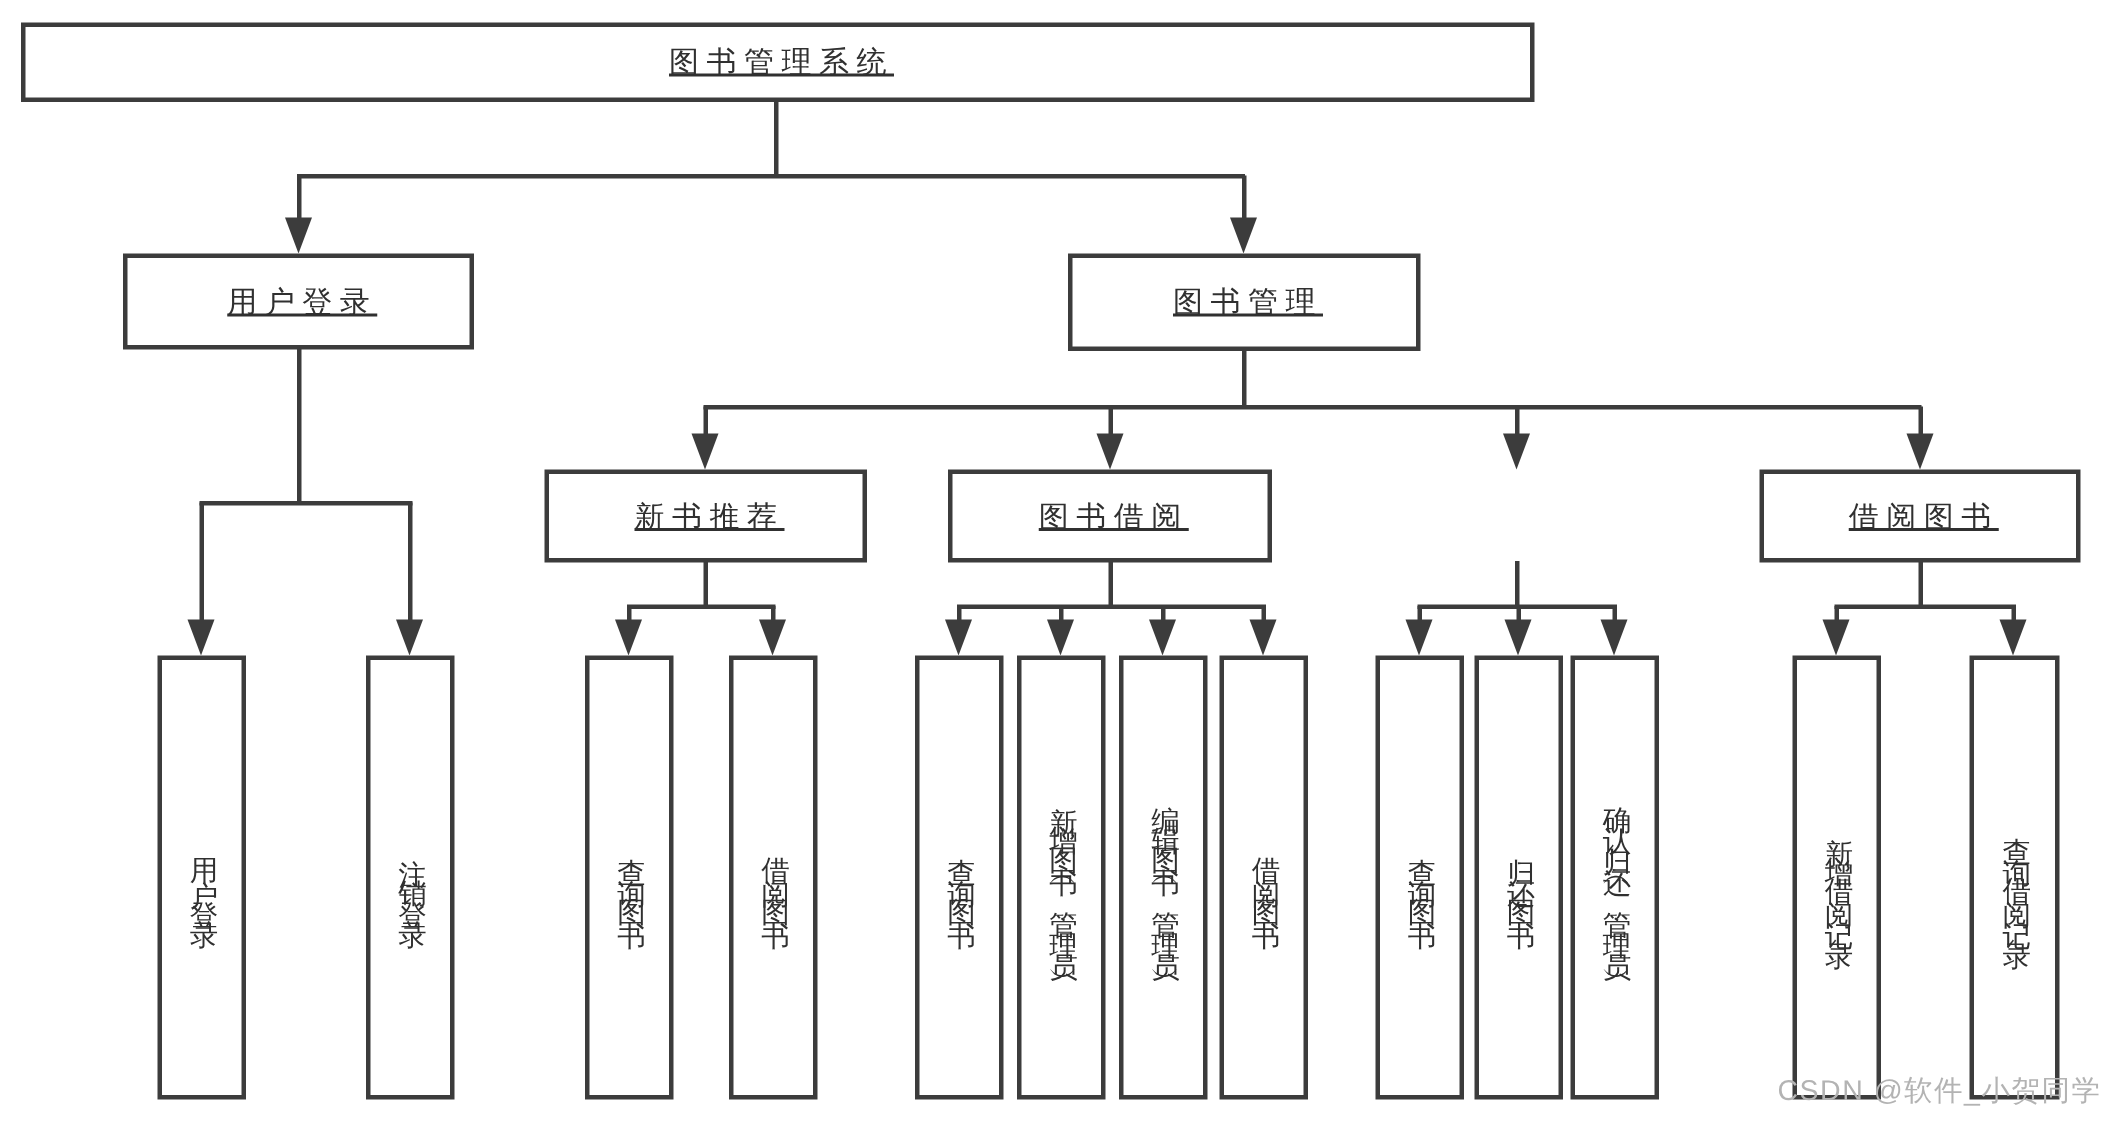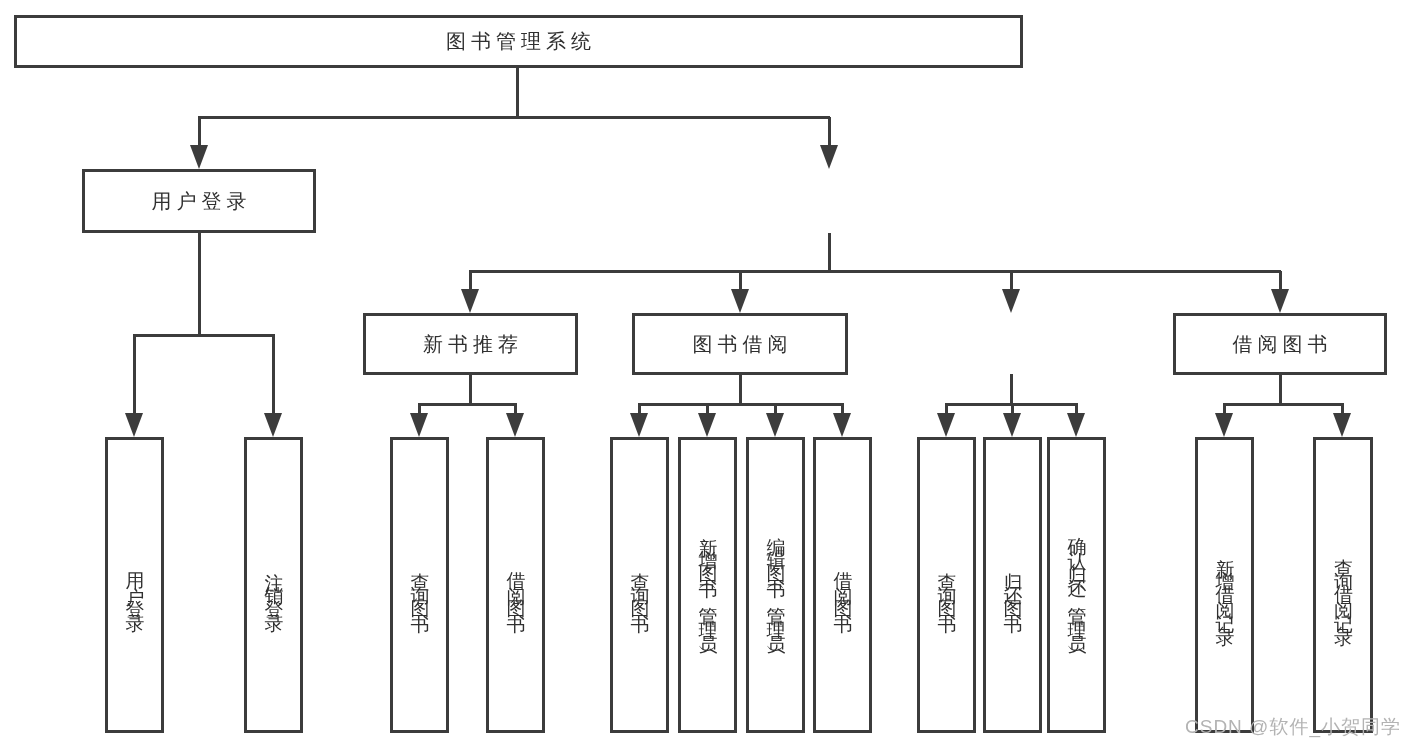--- a/index.html
+++ b/index.html
@@ -18,21 +18,21 @@
     overflow:hidden;
   }
   .box{
     position:absolute;
     box-sizing:border-box;
     border:3px solid var(--line);
     background:#fff;
     display:flex;align-items:center;justify-content:center;
     text-align:center;
   }
-  .hbox{font-size:20px;letter-spacing:5px;text-indent:5px;}
+  .hbox{font-size:20px;letter-spacing:5px;text-indent:5px;text-decoration:underline;}
   .leaf{
     writing-mode:vertical-rl;
     text-orientation:mixed;
     font-size:19px;
     letter-spacing:14px;
     line-height:1.1;
   }
   .vline{position:absolute;width:3px;background:var(--line);}
   .hline{position:absolute;height:3px;background:var(--line);}
   .arrow{
@@ -59,20 +59,21 @@
   <div class="box hbox" style="left:14px;top:15px;width:1009px;height:53px;">图书管理系统</div>
 
   <div class="vline" style="left:516px;top:68px;height:50px;"></div>
   <div class="hline" style="left:198px;top:116px;width:632px;"></div>
   <div class="vline" style="left:198px;top:117px;height:30px;"></div>
   <div class="arrow" style="left:190px;top:145px;"></div>
   <div class="vline" style="left:828px;top:117px;height:30px;"></div>
   <div class="arrow" style="left:820px;top:145px;"></div>
 
   <div class="box hbox" style="left:82px;top:169px;width:234px;height:64px;">用户登录</div>
+  <div class="box hbox" style="left:712px;top:169px;width:235px;height:65px;">图书管理</div>
 
   <div class="vline" style="left:198px;top:232px;height:104px;"></div>
   <div class="hline" style="left:133px;top:334px;width:142px;"></div>
   <div class="vline" style="left:133px;top:335px;height:80px;"></div>
   <div class="arrow" style="left:125px;top:413px;"></div>
   <div class="vline" style="left:272px;top:335px;height:80px;"></div>
   <div class="arrow" style="left:264px;top:413px;"></div>
 
   <div class="vline" style="left:828px;top:233px;height:39px;"></div>
   <div class="hline" style="left:469px;top:270px;width:812px;"></div>

